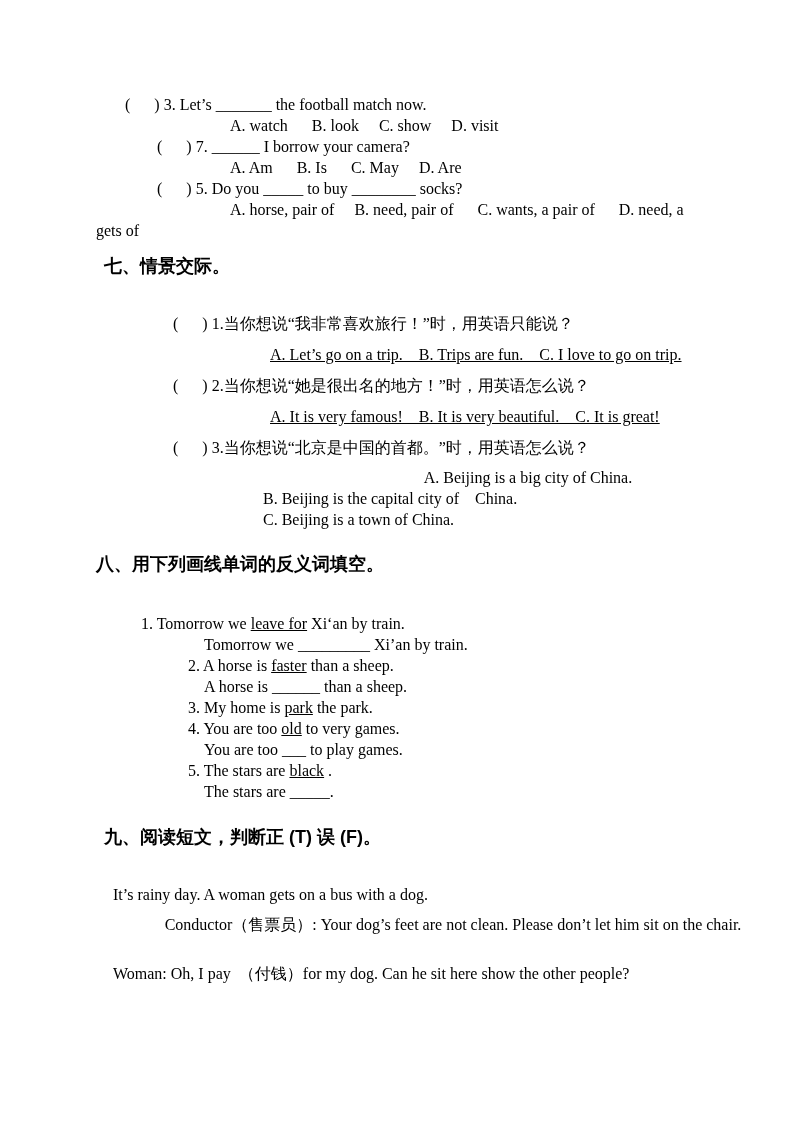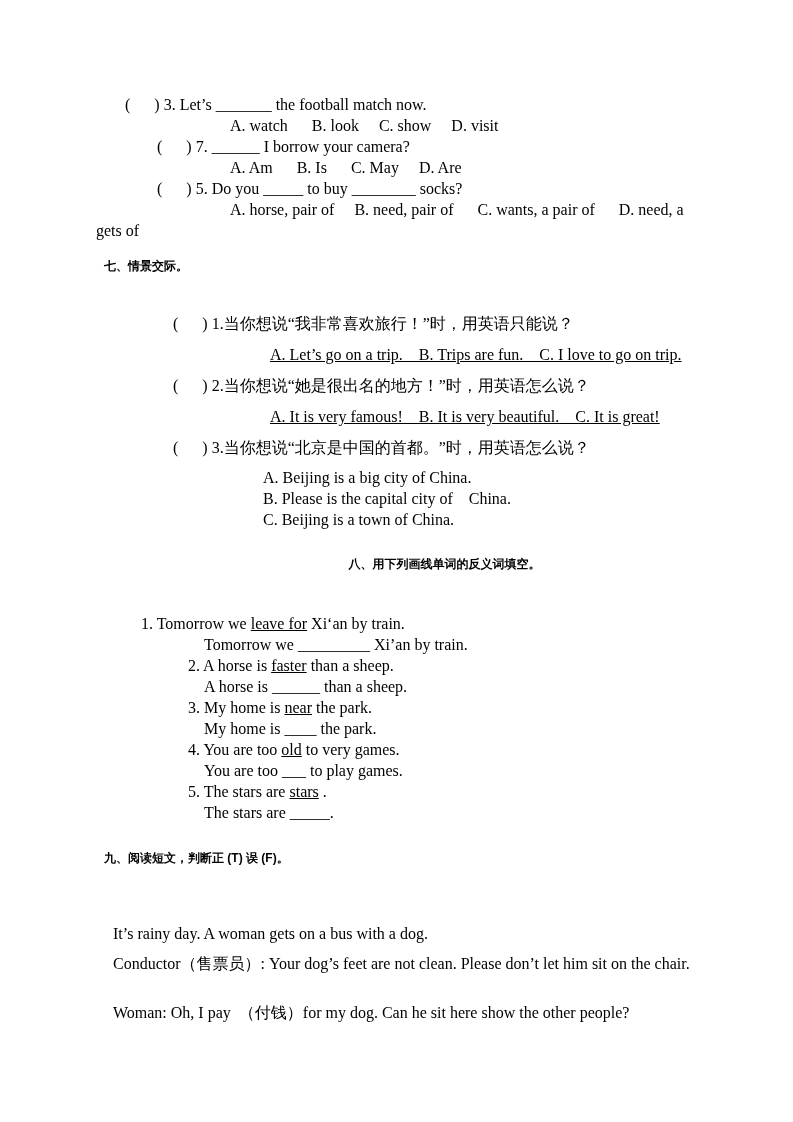--- a/index.html
+++ b/index.html
@@ -19,48 +19,48 @@
     overflow: hidden;
     padding-top: 94px;
   }
   .line {
     white-space: pre-wrap;
     line-height: 21px;
   }
   .heading {
     white-space: pre-wrap;
     font-weight: bold;
-    font-size: 12px;
+    font-size: 18px;
     line-height: 22px;
     font-family: "Liberation Sans", "DejaVu Sans", sans-serif;
   }
   .u { text-decoration: underline; }
 
   .ml96  { margin-left: 96px; }
   .ml104 { margin-left: 104px; }
   .ml113 { margin-left: 113px; }
   .ml125 { margin-left: 125px; }
   .ml141 { margin-left: 141px; }
   .ml157 { margin-left: 157px; }
   .ml173 { margin-left: 173px; }
   .ml188 { margin-left: 188px; }
   .ml204 { margin-left: 204px; }
   .ml230 { margin-left: 230px; }
   .ml263 { margin-left: 263px; }
   .ml270 { margin-left: 270px; text-decoration: underline; }
 
-  .mt9  { margin-top: 9px; }
+  .mt9  { margin-top: 9px; text-align: center; }
   .mt10 { margin-top: 10px; }
   .mt14 { margin-top: 14px; }
-  .mt23 { margin-top: 23px; text-align: center; }
+  .mt23 { margin-top: 23px; }
   .mt24 { margin-top: 24px; }
   .mt28 { margin-top: 28px; }
   .mt36 { margin-top: 36px; }
   .mt38 { margin-top: 38px; }
-  .mt54 { margin-top: 54px; }
+  .mt54 { margin-top: 36px; }
 </style>
 </head>
 <body>
 
 <div class="page">
 
   <div class="line ml125">(      ) 3. Let’s _______ the football match now.</div>
   <div class="line ml230">A. watch      B. look     C. show     D. visit</div>
   <div class="line ml157">(      ) 7. ______ I borrow your camera?</div>
   <div class="line ml230">A. Am      B. Is      C. May     D. Are</div>
@@ -68,38 +68,37 @@
   <div class="line ml230">A. horse, pair of     B. need, pair of      C. wants, a pair of      D. need, a</div>
   <div class="line ml96">gets of</div>
 
   <div class="heading ml104 mt14">七、情景交际。</div>
   <div class="line ml173 mt36">(      ) 1.当你想说“我非常喜欢旅行！”时，用英语只能说？</div>
   <div class="line ml270 mt10">A. Let’s go on a trip.    B. Trips are fun.    C. I love to go on trip.</div>
   <div class="line ml173 mt10">(      ) 2.当你想说“她是很出名的地方！”时，用英语怎么说？</div>
   <div class="line ml270 mt10">A. It is very famous!    B. It is very beautiful.    C. It is great!</div>
   <div class="line ml173 mt10">(      ) 3.当你想说“北京是中国的首都。”时，用英语怎么说？</div>
   <div class="line ml263 mt9">A. Beijing is a big city of China.</div>
-  <div class="line ml263">B. Please is the capital city of    China.</div>
+  <div class="line ml263">B. Beijing is the capital city of    China.</div>
   <div class="line ml263">C. Beijing is a town of China.</div>
 
   <div class="heading ml96 mt23">八、用下列画线单词的反义词填空。</div>
 
   <div class="line ml141 mt38"><span>1. Tomorrow we </span><span class="u">leave for</span><span> Xi‘an by train.</span></div>
   <div class="line ml204">Tomorrow we _________ Xi’an by train.</div>
 
   <div class="line ml188"><span>2. A horse is </span><span class="u">faster</span><span> than a sheep.</span></div>
   <div class="line ml204">A horse is ______ than a sheep.</div>
 
-  <div class="line ml188"><span>3. My home is </span><span class="u">near</span><span> the park.</span></div>
-  <div class="line ml204">My home is ____ the park.</div>
+  <div class="line ml188"><span>3. My home is </span><span class="u">park</span><span> the park.</span></div>
 
   <div class="line ml188"><span>4. You are too </span><span class="u">old</span><span> to very games.</span></div>
   <div class="line ml204">You are too ___ to play games.</div>
 
-  <div class="line ml188"><span>5. The stars are </span><span class="u">stars</span><span> .</span></div>
+  <div class="line ml188"><span>5. The stars are </span><span class="u">black</span><span> .</span></div>
   <div class="line ml204">The stars are _____.</div>
 
   <div class="heading ml104 mt24">九、阅读短文，判断正 (T) 误 (F)。</div>
   <div class="line ml113 mt54">It’s rainy day. A woman gets on a bus with a dog.</div>
   <div class="line ml113 mt9">Conductor（售票员）: Your dog’s feet are not clean. Please don’t let him sit on the chair.</div>
   <div class="line ml113 mt28">Woman: Oh, I pay  （付钱）for my dog. Can he sit here show the other people?</div>
 
 </div>
 
 </body></html>

